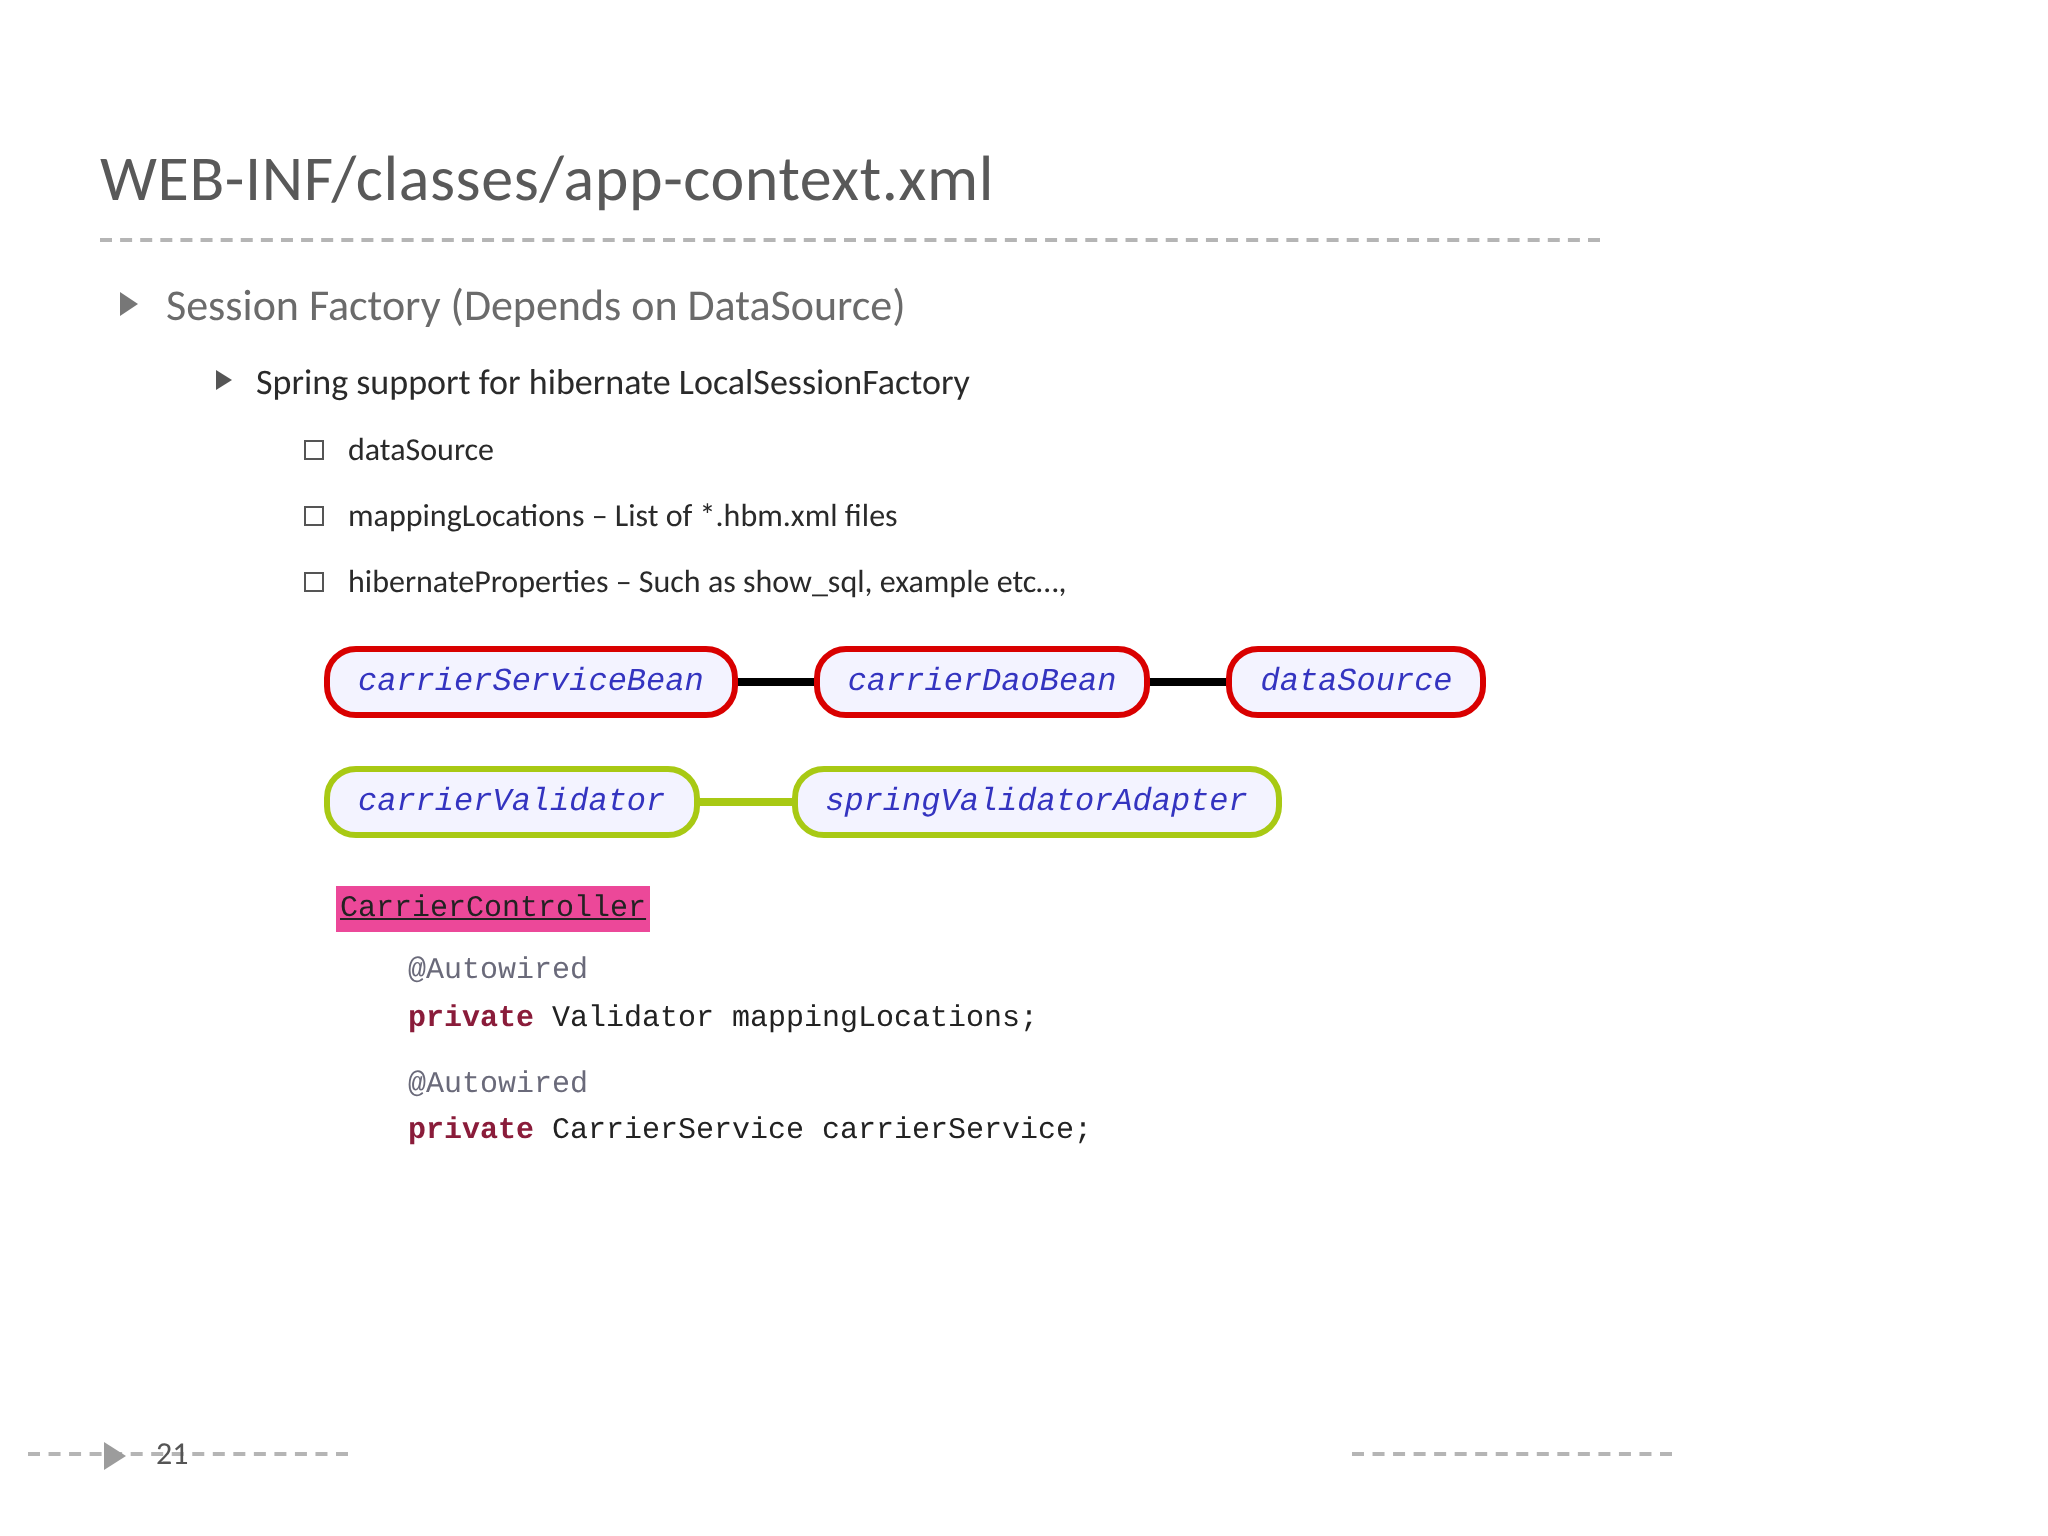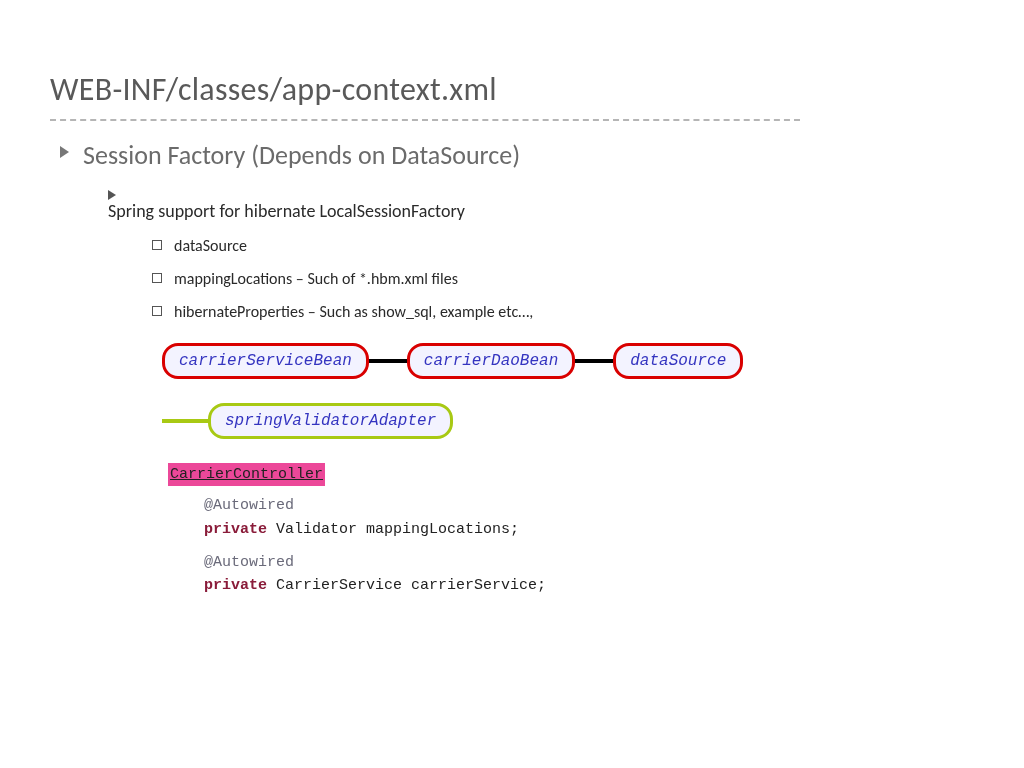--- a/index.html
+++ b/index.html
@@ -2,22 +2,22 @@
 <html><head>
 <meta charset="utf-8">
 <style>
   * { margin: 0; padding: 0; box-sizing: border-box; }
   html, body { width: 1024px; height: 768px; background: #fff; font-family: "Segoe UI", "Gill Sans", Calibri, Arial, sans-serif; color: #444; }
   .slide { position: relative; width: 850px; height: 768px; padding: 70px 50px 0 50px; }
 
   .title { font-size: 32px; font-weight: 400; color: #595959; letter-spacing: 0.3px; }
   .rule { border: none; border-top: 2px dashed #b5b5b5; margin: 10px 0 18px 0; }
 
-  .b1 { display: flex; align-items: flex-start; margin: 4px 0 0 10px; font-size: 26px; color: #6b6b6b; }
-  .b2 { display: flex; align-items: flex-start; margin: 14px 0 0 58px; font-size: 18px; color: #2a2a2a; flex-direction: column; }
+  .b1 { display: flex; align-items: flex-start; margin: 4px 0 0 10px; font-size: 22px; color: #6b6b6b; }
+  .b2 { display: flex; align-items: flex-start; margin: 14px 0 0 58px; font-size: 18px; color: #2a2a2a; }
   .b3 { display: flex; align-items: flex-start; margin: 14px 0 0 102px; font-size: 16px; color: #2a2a2a; }
 
   .tri { width: 0; height: 0; border-top: 6px solid transparent; border-bottom: 6px solid transparent; border-left: 9px solid #777; margin: 7px 14px 0 0; flex-shrink: 0; }
   .tri.small { border-top-width: 5px; border-bottom-width: 5px; border-left-width: 8px; border-left-color: #555; margin-top: 5px; margin-right: 12px; }
   .sq { width: 10px; height: 10px; border: 1.5px solid #555; margin: 4px 12px 0 0; flex-shrink: 0; }
 
   .diagrams { margin: 22px 0 0 112px; }
 
   .row { display: flex; align-items: center; margin-bottom: 24px; }
   .box { font-family: Consolas, "Courier New", monospace; font-style: italic; color: #3434c0; font-size: 16px; padding: 6px 14px; background: #f3f3ff; border-radius: 16px; }
@@ -55,51 +55,58 @@
     <span class="tri small"></span>
     <span>Spring support for hibernate LocalSessionFactory</span>
   </div>
 
   <div class="b3">
     <span class="sq"></span>
     <span>dataSource</span>
   </div>
   <div class="b3">
     <span class="sq"></span>
-    <span>mappingLocations – Such of *.hbm.xml files</span>
+    <span>mappingLocations – List of *.hbm.xml files</span>
   </div>
   <div class="b3">
     <span class="sq"></span>
     <span>hibernateProperties – Such as show_sql, example etc…,</span>
   </div>
 
 
   <div class="diagrams">
     <div class="row">
       <div class="box red">carrierServiceBean</div>
       <div class="link" style="width:38px;"></div>
       <div class="box red">carrierDaoBean</div>
       <div class="link" style="width:38px;"></div>
       <div class="box red">dataSource</div>
     </div>
     <div class="row">
+      <div class="box grn">carrierValidator</div>
       <div class="link grn" style="width:46px;"></div>
       <div class="box grn">springValidatorAdapter</div>
     </div>
   </div>
 
   <div class="codeblock">
     <div class="cc-head">CarrierController</div>
     <div class="indent">
       <div><span class="ann">@Autowired</span></div>
       <div>
         <span class="kw">private</span><span> Validator mappingLocations;</span>
       </div>
       <div style="height:10px;"></div>
       <div><span class="ann">@Autowired</span></div>
       <div>
         <span class="kw">private</span><span> CarrierService carrierService;</span>
       </div>
     </div>
   </div>
 
+  <div class="footer">
+    <div class="dashL"></div>
+    <div class="ptri"></div>
+    <div class="pg">21</div>
+    <div class="dashR"></div>
+  </div>
 
 </div>
 
 </body></html>

